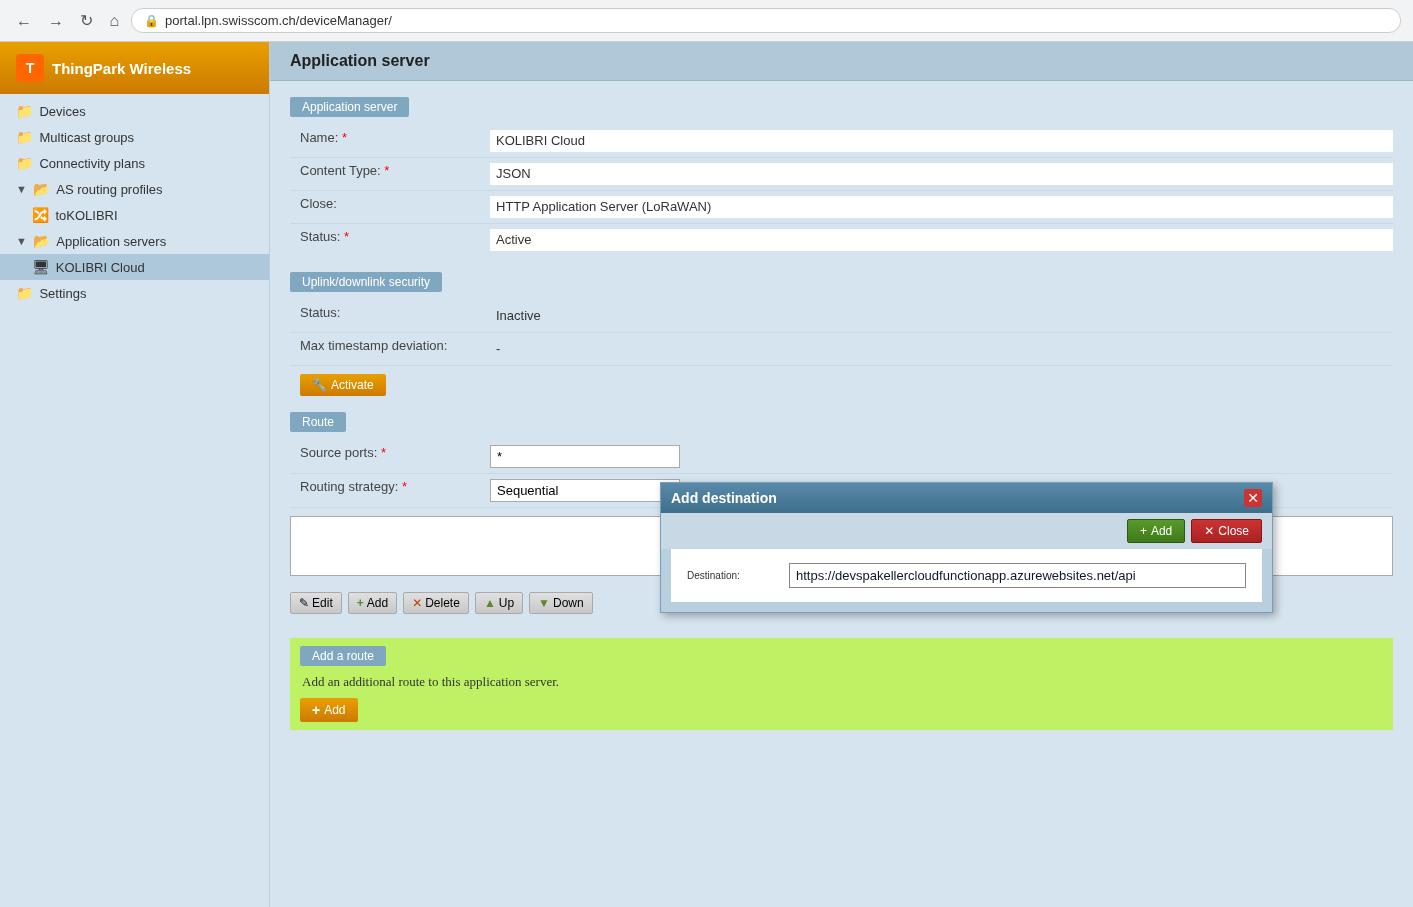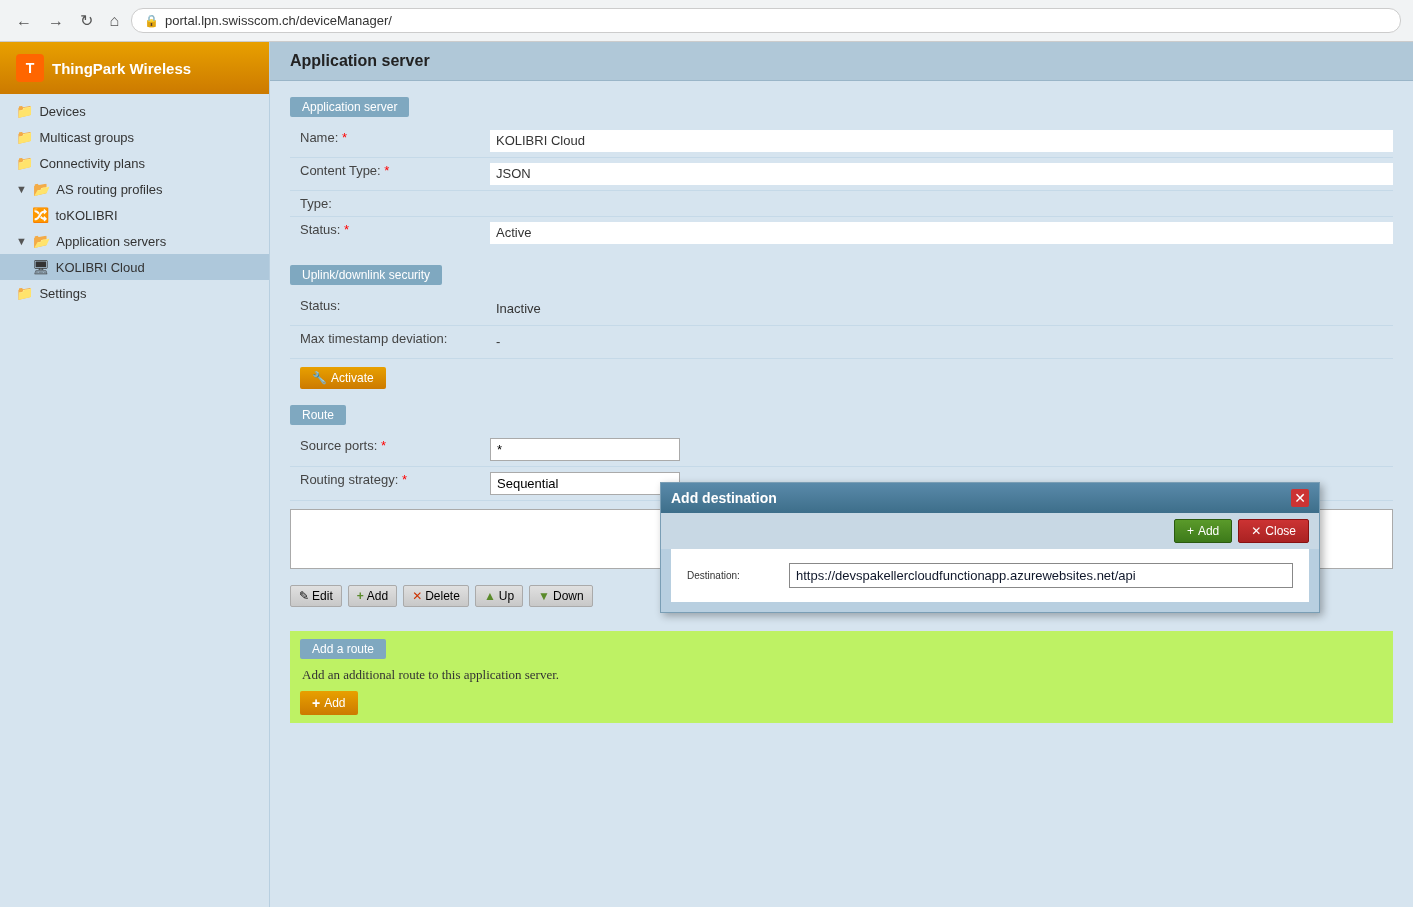--- a/index.html
+++ b/index.html
@@ -215,21 +215,21 @@
     
     .dialog-overlay {
       position: absolute;
       top: 0; left: 0; right: 0; bottom: 0;
       pointer-events: none;
     }
     .dialog {
       position: absolute;
       top: 440px;
       left: 390px;
-      width: 660px;
+      width: 613px;
       background: #b8cfe0;
       border: 1px solid #7a9eb5;
       box-shadow: 3px 3px 8px rgba(0,0,0,0.3);
       pointer-events: all;
     }
     .dialog-titlebar {
       background: linear-gradient(to bottom, #5a8aaa, #3d6e8a);
       color: white;
       padding: 6px 10px;
       display: flex;
@@ -378,21 +378,22 @@
           <div class="field-value">KOLIBRI Cloud</div>
         </div>
         
         
         <div class="field-row">
           <div class="field-label">Content Type: <span class="required">*</span></div>
           <div class="field-value">JSON</div>
         </div>
         
         <div class="field-row">
-          <div class="field-label">Type:</div>
+          <div class="field-label">Close:</div>
+          <div class="field-value">HTTP Application Server (LoRaWAN)</div>
         </div>
         
         <div class="field-row">
           <div class="field-label">Status: <span class="required">*</span></div>
           <div class="field-value">Active</div>
         </div>
       </div>
 
       <div class="section">
         <div class="section-title-bar">Uplink/downlink security</div>

